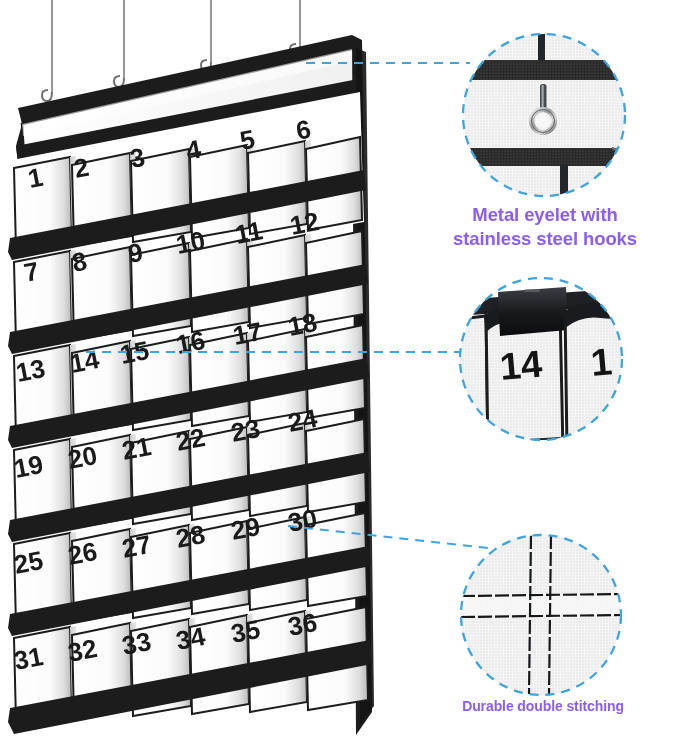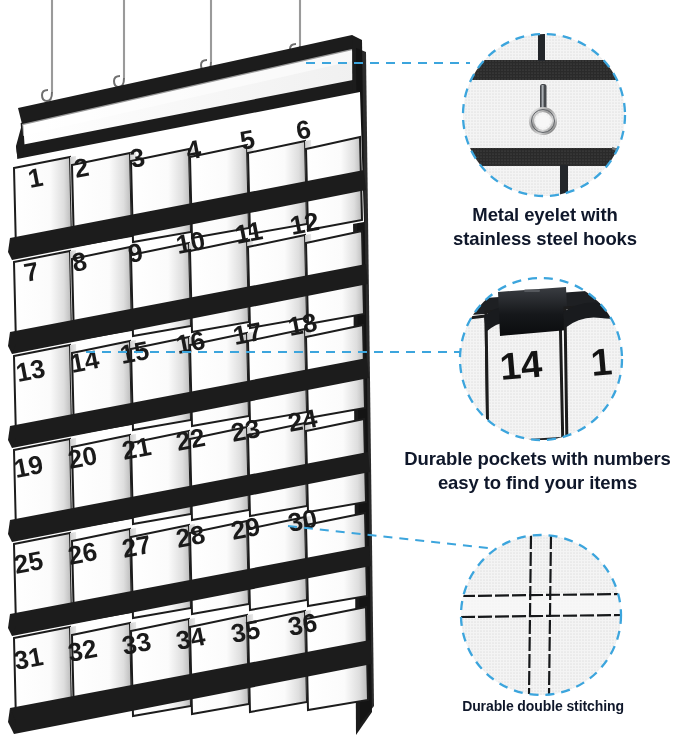--- a/index.html
+++ b/index.html
@@ -6,21 +6,21 @@
   body{
     width:679px;height:756px;background:#ffffff;
     font-family:"Liberation Sans", sans-serif;
     overflow:hidden;position:relative;
   }
   #stage{position:absolute;inset:0;width:679px;height:756px;}
   .svg-root{position:absolute;left:0;top:0;width:679px;height:756px;}
 
   .caption{
     position:absolute;
-    color:#0f172a;
+    color:#8b5cf6;
     font-weight:700;
     text-align:center;
     line-height:1.32;
     letter-spacing:-0.1px;
     white-space:pre-line;
   }
   #cap1{left:430px;top:203px;width:230px;font-size:18.5px;}
   #cap2{left:396px;top:447px;width:283px;font-size:18.5px;}
   #cap3{left:412px;top:697px;width:262px;font-size:14px;}
 </style>
@@ -320,17 +320,15 @@
         <line x1="461" y1="596" x2="621" y2="594" stroke="#16181a" stroke-width="2.2" stroke-dasharray="14 3"></line>
         <line x1="461" y1="617" x2="621" y2="615" stroke="#16181a" stroke-width="2.2" stroke-dasharray="14 3"></line>
       </g>
       <circle cx="541" cy="615" r="80" fill="none" stroke="#3ca5dd" stroke-width="2.3" stroke-dasharray="9 7"></circle>
     </g>
   </svg>
 
   <div class="caption" id="cap1">Metal eyelet with
 stainless steel hooks</div>
 
-  <div class="caption" id="cap2">Durable pockets with numbers
-easy to find your items</div>
 
   <div class="caption" id="cap3">Durable double stitching</div>
 </div>
 
 </body></html>

